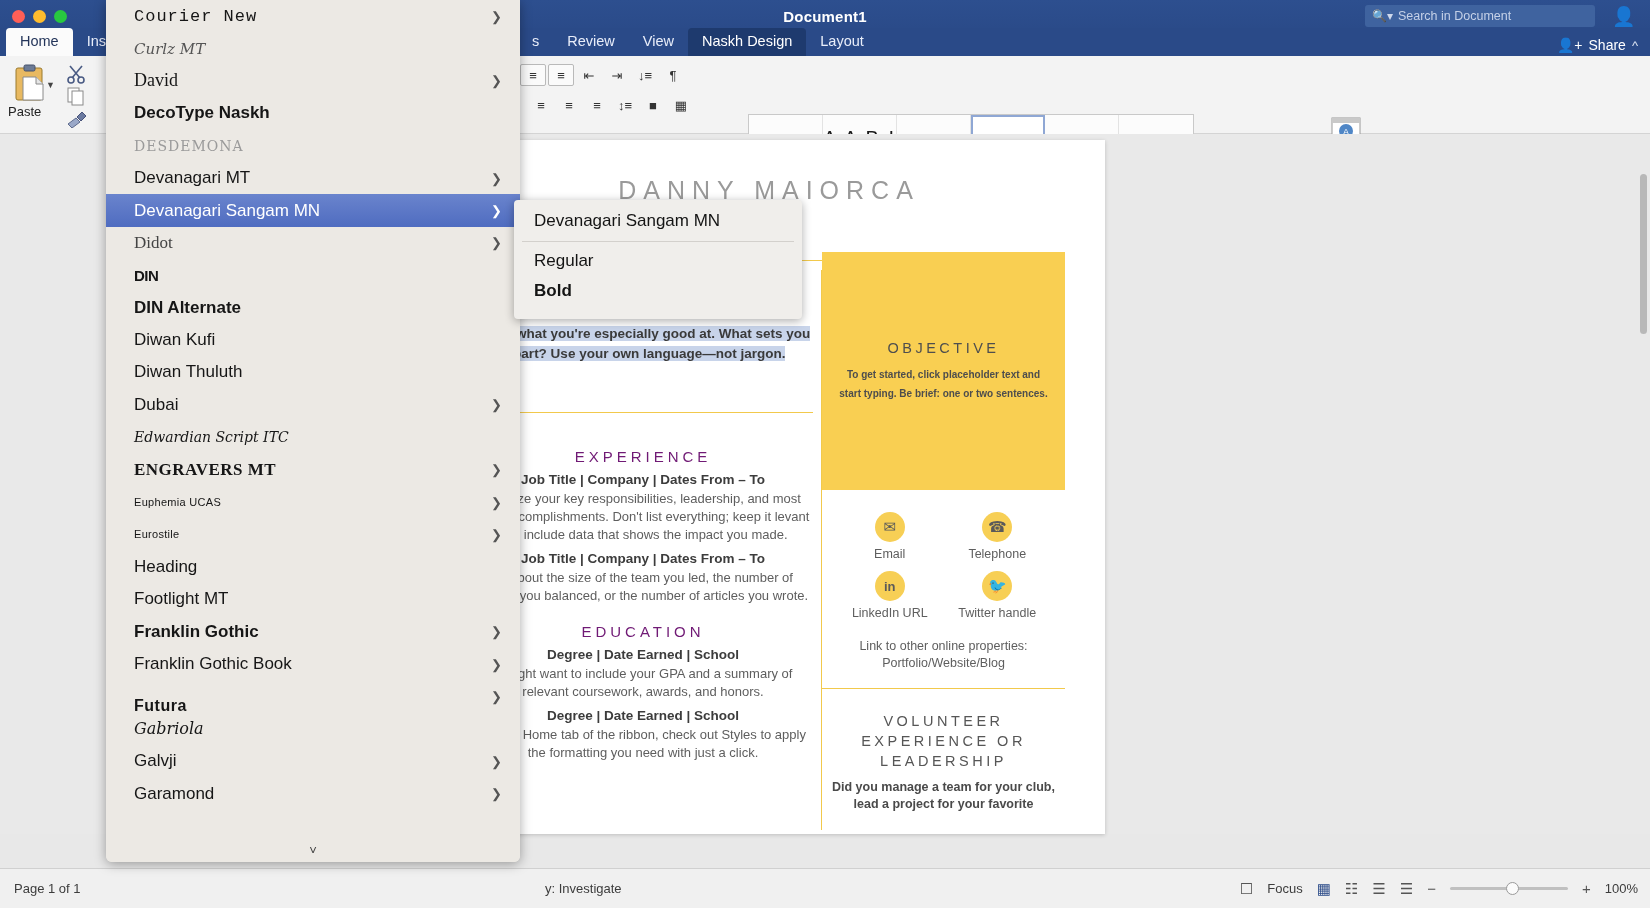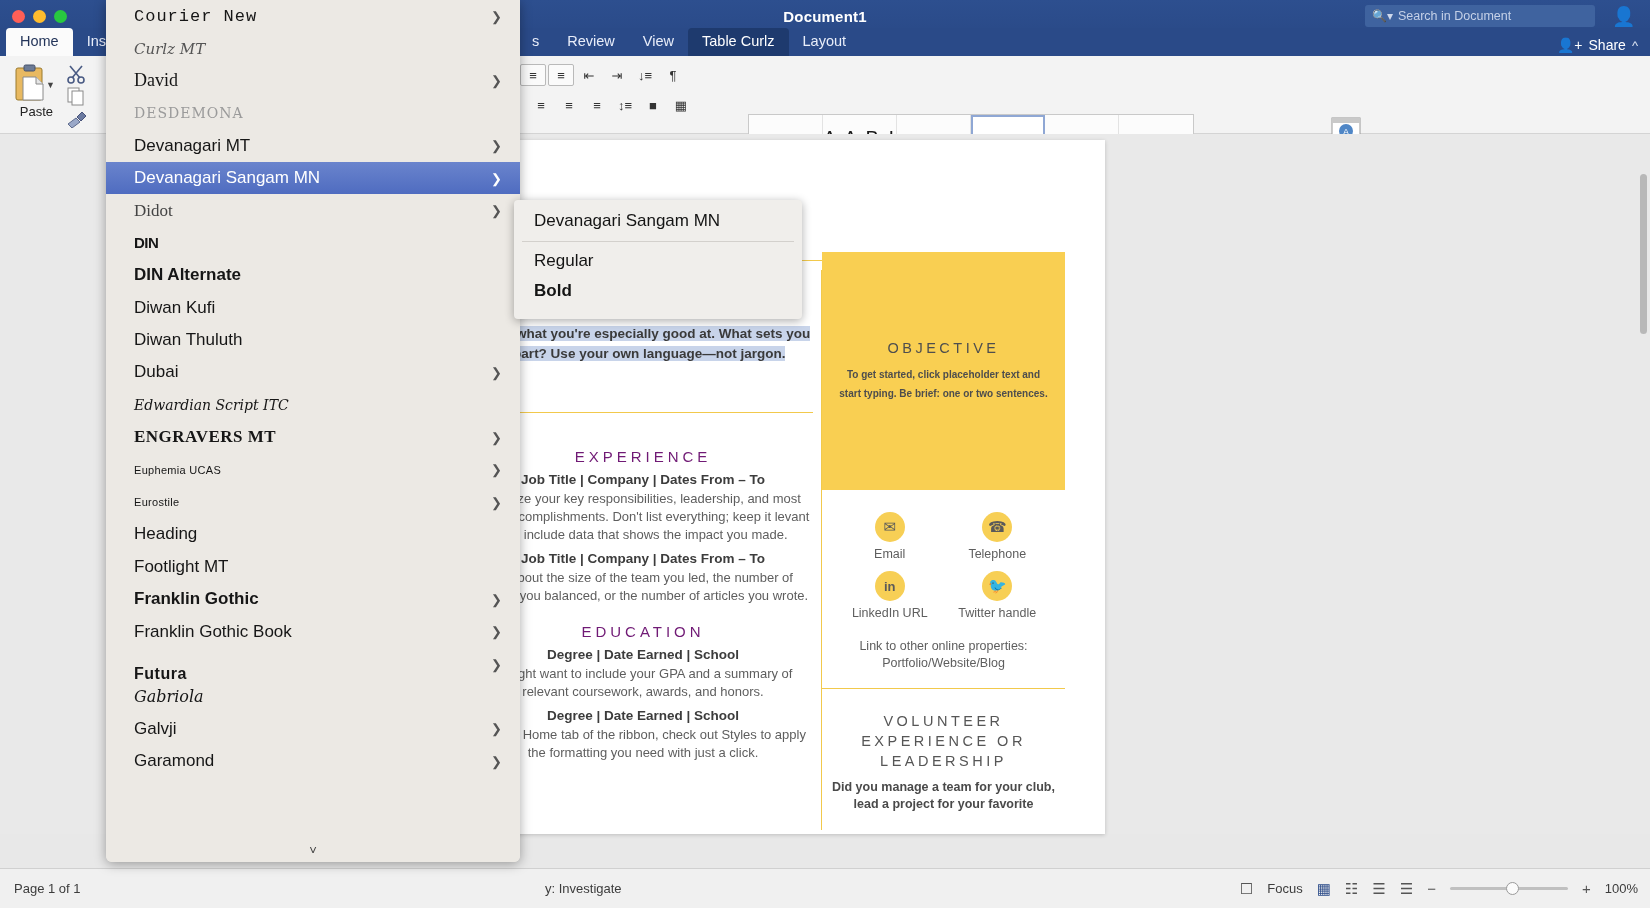--- a/index.html
+++ b/index.html
@@ -61,21 +61,21 @@
   .ribbon {
     position: absolute; top: 56px; left: 0; width: 1650px; height: 78px;
     background: #f3f3f3; border-bottom: 1px solid #d4d4d4;
   }
   .rb-left { position: absolute; left: 0; top: 0; width: 110px; height: 78px; }
   .paste-ico {
     position: absolute; left: 12px; top: 8px; width: 38px; height: 40px;
   }
   .paste-label {
     position: absolute; left: 8px; top: 48px; width: 45px;
-    font-size: 13px; color: #222; text-align: right;
+    font-size: 13px; color: #222; text-align: left;
   }
   .paste-caret { position: absolute; left: 46px; top: 24px; font-size: 9px; color: #444; }
   .cut-ico { position: absolute; left: 66px; top: 8px; }
   .copy-ico { position: absolute; left: 66px; top: 30px; }
   .fmt-ico { position: absolute; left: 66px; top: 54px; }
 
   .para-group {
     position: absolute; left: 520px; top: 0; width: 220px; height: 78px;
   }
   .pg-row { position: absolute; display: flex; gap: 2px; align-items: center; }
@@ -285,21 +285,21 @@
   </div>
 
   <div class="tabbar">
     <div style="width:6px"></div>
     <div class="tab active home">Home</div>
     <div class="tab">Ins</div>
     <div style="width:398px"></div>
     <div class="tab">s</div>
     <div class="tab">Review</div>
     <div class="tab">View</div>
-    <div class="tab sel-dark">Table Curlz</div>
+    <div class="tab sel-dark">Naskh Design</div>
     <div class="tab">Layout</div>
     <div class="share-wrap">
       <span>👤+</span>
       <span>Share</span>
       <span class="share-chev">^</span>
     </div>
   </div>
 
   <div class="ribbon">
     <div class="rb-left">
@@ -382,20 +382,21 @@
       </svg>
       <div class="sp-label">
         <div>Styles</div>
         <div>Pane</div>
       </div>
     </div>
   </div>
 
   <div class="workspace">
     <div class="page">
+      <div class="resume-name">DANNY MAIORCA</div>
       <div class="col-divider-h hdr-rule"></div>
       <div class="col-divider-v"></div>
 
       <div class="highlight-para">
         <span>plain what you're especially good at. What sets you</span><br>
         <span>apart? Use your own language—not jargon.</span>
       </div>
 
       <div class="col-divider-h" style="top:272px;left:40px;width:340px"></div>
 
@@ -480,20 +481,23 @@
           <span class="chev">❯</span>
         </div>
         <div class="fm-item">
           <span class="f-curlz">Curlz MT</span>
         </div>
         <div class="fm-item">
           <span class="f-serif">David</span>
           <span class="chev">❯</span>
         </div>
         <div class="fm-item">
+          <span class="f-bold-sans">DecoType Naskh</span>
+        </div>
+        <div class="fm-item">
           <span class="f-desdemona">DESDEMONA</span>
         </div>
         <div class="fm-item">
           <span class="f-sans">Devanagari MT</span>
           <span class="chev">❯</span>
         </div>
         <div class="fm-item sel">
           <span class="f-sans">Devanagari Sangam MN</span>
           <span class="chev">❯</span>
         </div>

